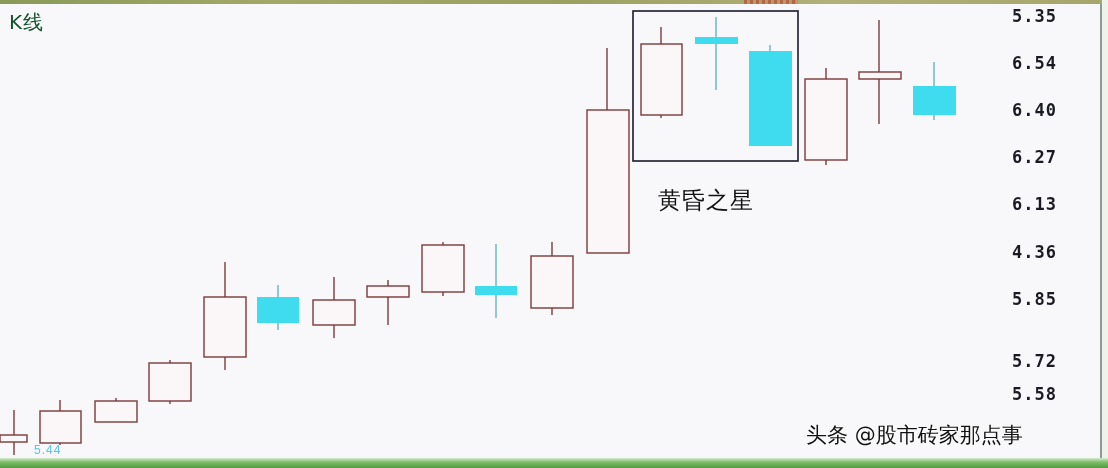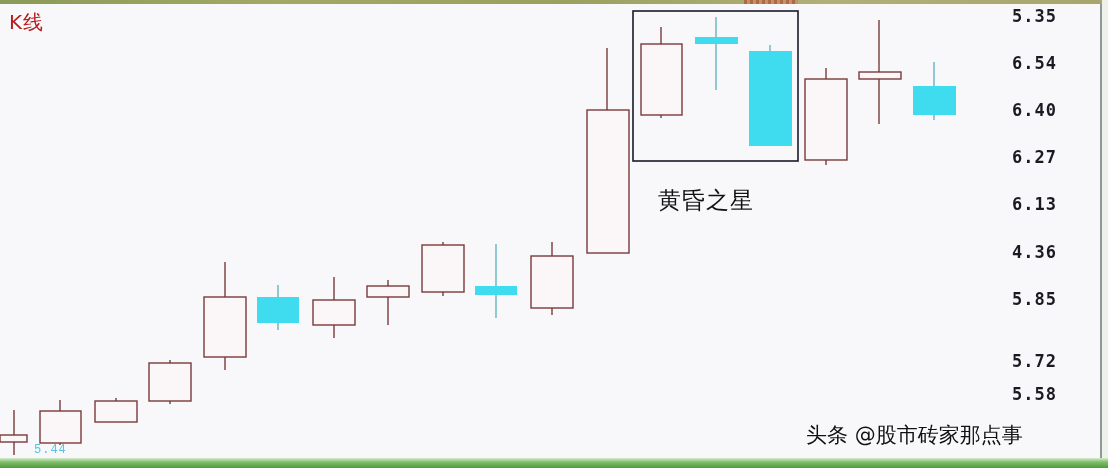--- a/index.html
+++ b/index.html
@@ -21,30 +21,30 @@
   .bottom-strip {
     position: absolute; left: 0; top: 458px; width: 1108px; height: 10px;
     background: linear-gradient(180deg,#d7ecd0 0%,#7fbf6a 40%,#4f9a3e 100%);
   }
   .right-edge {
     position: absolute; left: 1102px; top: 0; width: 6px; height: 468px;
     background: #eef2ea;
   }
   .chart-title {
     position: absolute; left: 9px; top: 9px;
-    font-size: 20px; color: #b91c1c; letter-spacing: 1px;
+    font-size: 20px; color: #14532d; letter-spacing: 1px;
   }
   .y-label {
     position: absolute; left: 1012px; width: 60px;
     font-family: "DejaVu Sans Mono", monospace; font-weight: bold;
     font-size: 17px; color: #1a1a22; letter-spacing: 1px;
   }
   .low-label {
     position: absolute; left: 34px; top: 443px;
-    font-family: Liberation Mono, monospace; font-size: 12px;
+    font-family: Liberation Sans, sans-serif; font-size: 12px;
     color: #55c6dc; letter-spacing: 1px;
   }
   svg.plot { position: absolute; left: 0; top: 0; }
   .annot-label {
     position: absolute; left: 658px; top: 185px;
     font-size: 23px; font-weight: normal; color: #111; letter-spacing: 1px;
   }
   .watermark {
     position: absolute; left: 806px; top: 421px;
     font-size: 21px; color: #111;

